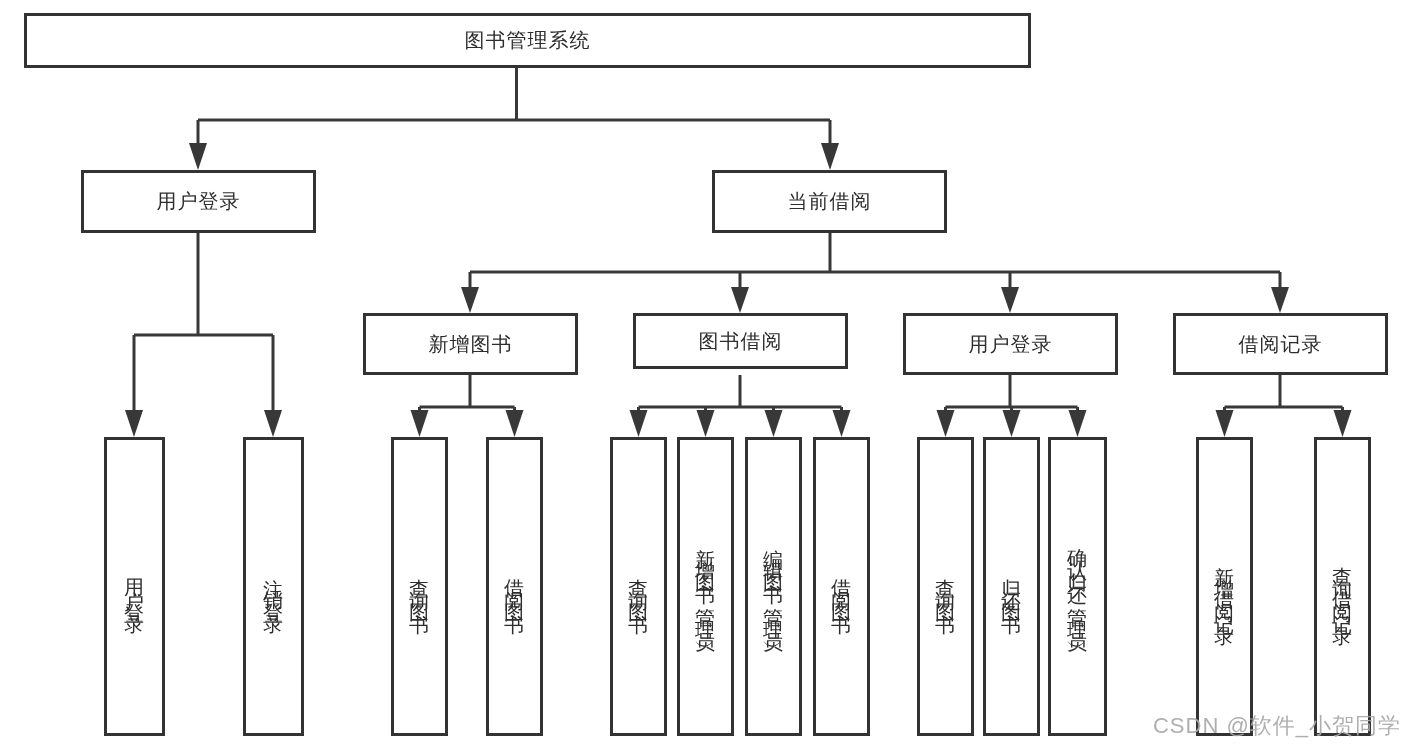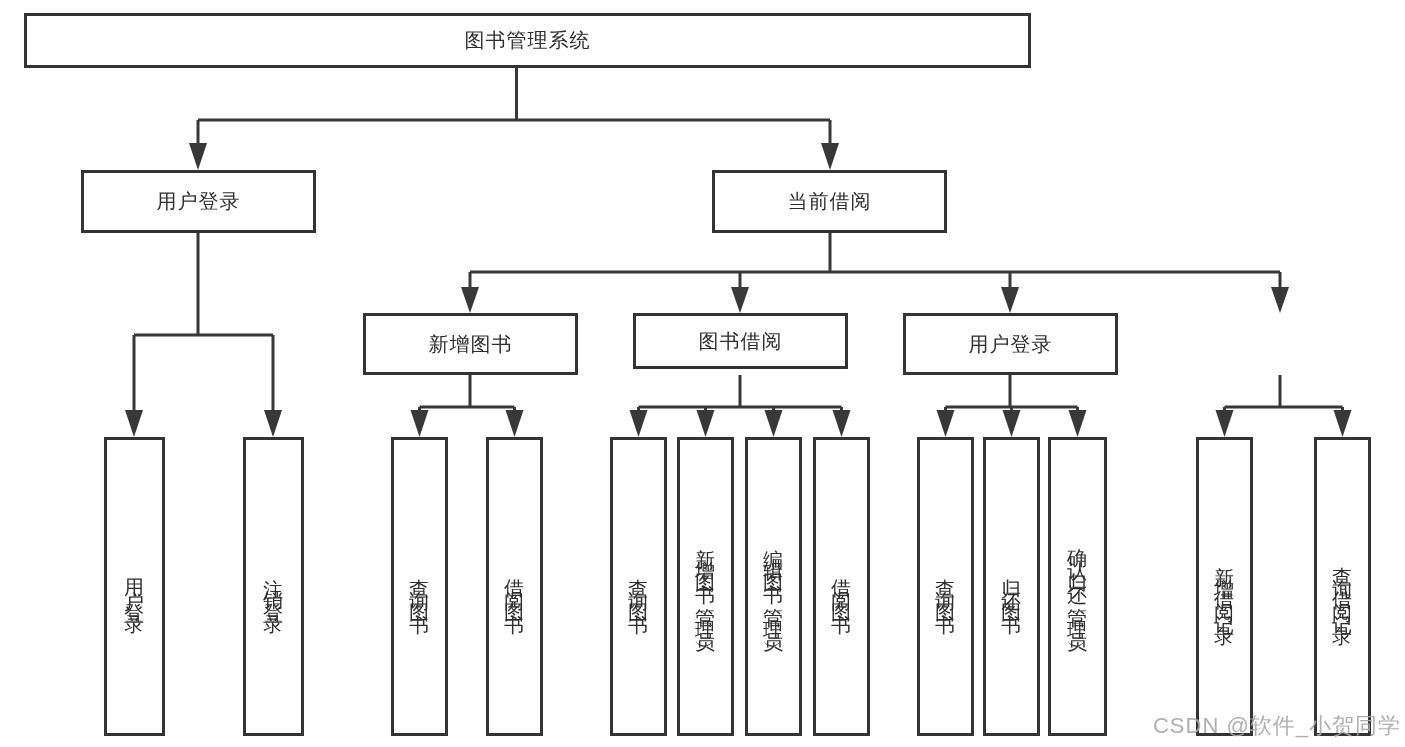--- a/index.html
+++ b/index.html
@@ -91,20 +91,23 @@
 
   <div class="box" style="left:363px;top:313px;width:215px;height:62px">
     <span class="hlabel">新增图书</span>
   </div>
   <div class="box" style="left:633px;top:313px;width:215px;height:56px">
     <span class="hlabel">图书借阅</span>
   </div>
   <div class="box" style="left:903px;top:313px;width:215px;height:62px">
     <span class="hlabel">用户登录</span>
   </div>
+  <div class="box" style="left:1173px;top:313px;width:215px;height:62px">
+    <span class="hlabel">借阅记录</span>
+  </div>
 
   <div class="box" style="left:104px;top:437px;width:61px;height:299px">
     <span class="vtext">用户登录</span>
   </div>
   <div class="box" style="left:243px;top:437px;width:61px;height:299px">
     <span class="vtext">注销登录</span>
   </div>
 
   <div class="box" style="left:391px;top:437px;width:57px;height:299px">
     <span class="vtext">查询图书</span>

